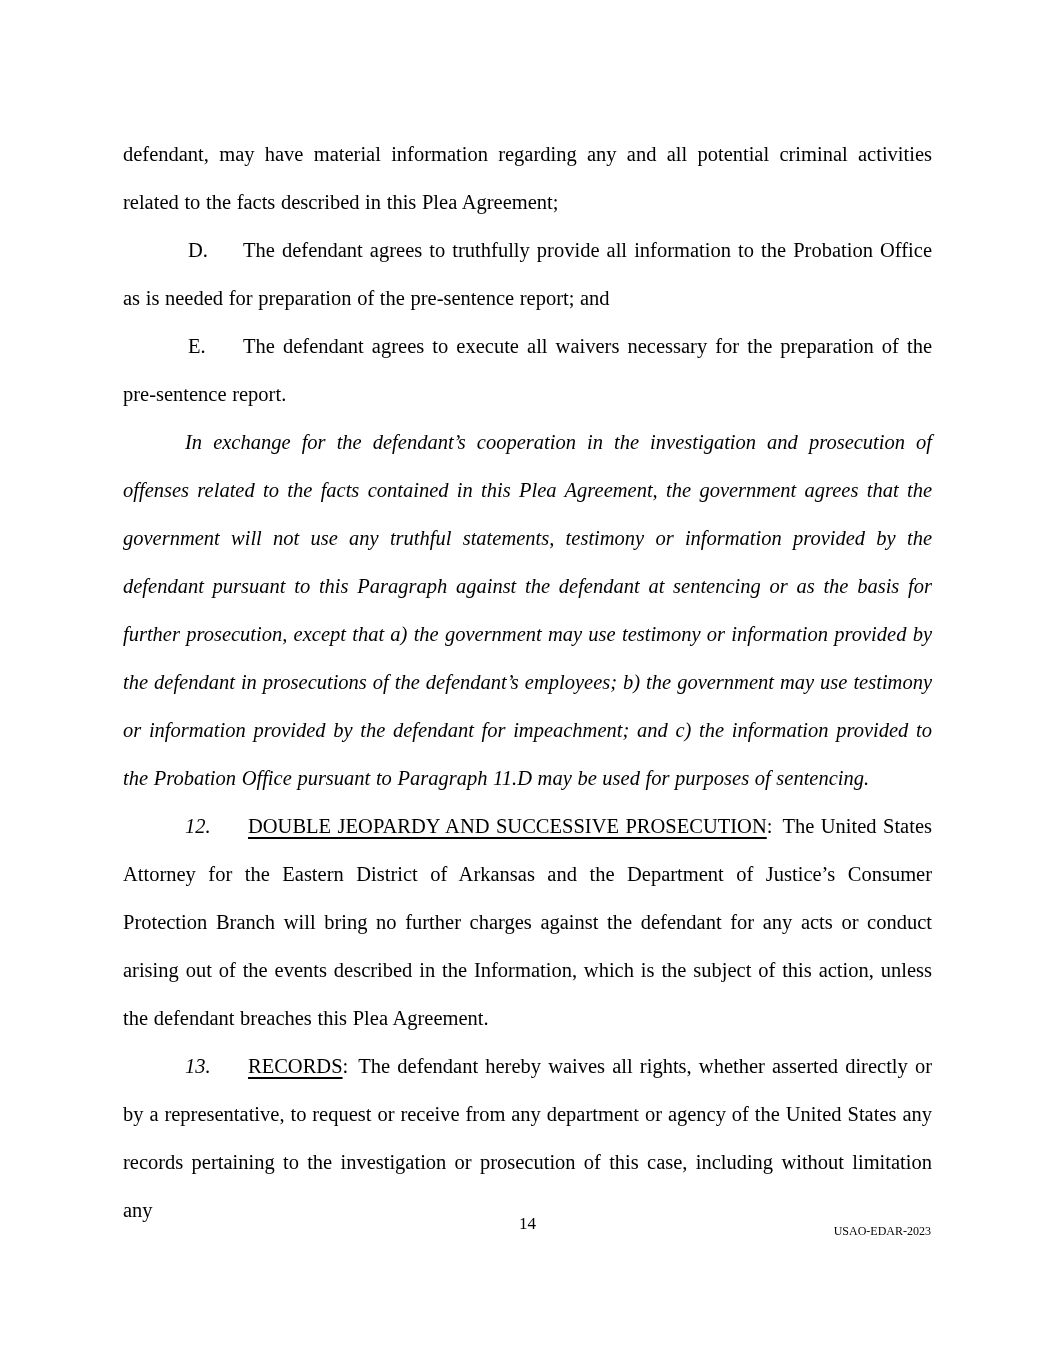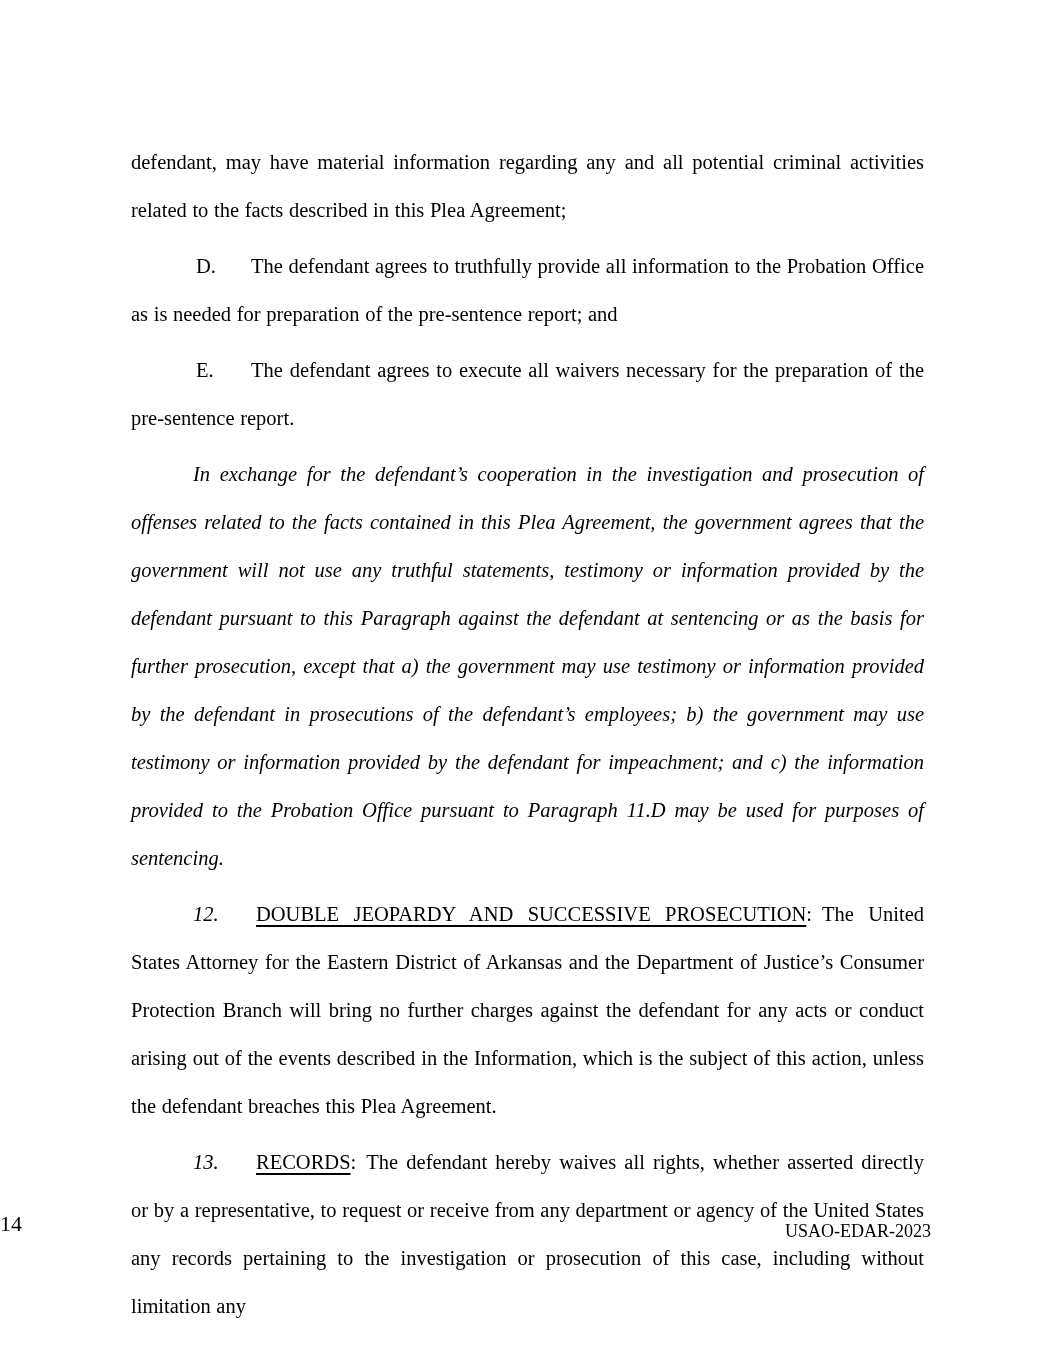--- a/index.html
+++ b/index.html
@@ -16,21 +16,21 @@
     font-family: "Liberation Serif", "DejaVu Serif", serif;
     overflow: hidden;
   }
   .content {
     position: absolute;
     left: 123px;
     top: 130px;
     width: 809px;
   }
   p.para {
-    margin: 8px;
+    margin: 0;
     font-size: 20.5px;
     line-height: 48px;
     text-align: justify;
     word-spacing: 0.5px;
   }
   
   .sub-block {
     margin-left: 62px;
   }
   
@@ -65,29 +65,29 @@
     text-underline-offset: 4px;
   }
   .sep {
     padding-right: 10px;
   }
   .page-number {
     position: absolute;
     top: 1210px;
     left: 0;
     width: 100%;
-    text-align: left;
-    font-size: 22px;
+    text-align: center;
+    font-size: 17px;
     line-height: 28px;
   }
   .doc-stamp {
     position: absolute;
     top: 1221px;
     right: 124px;
-    font-size: 18px;
+    font-size: 12px;
     line-height: 20px;
   }
 </style>
 </head>
 <body>
 
 <div class="page">
   <div class="content">
 
     <p class="para sub-block">defendant, may have material information regarding any and all potential criminal activities related to the facts described in this Plea Agreement;</p>

